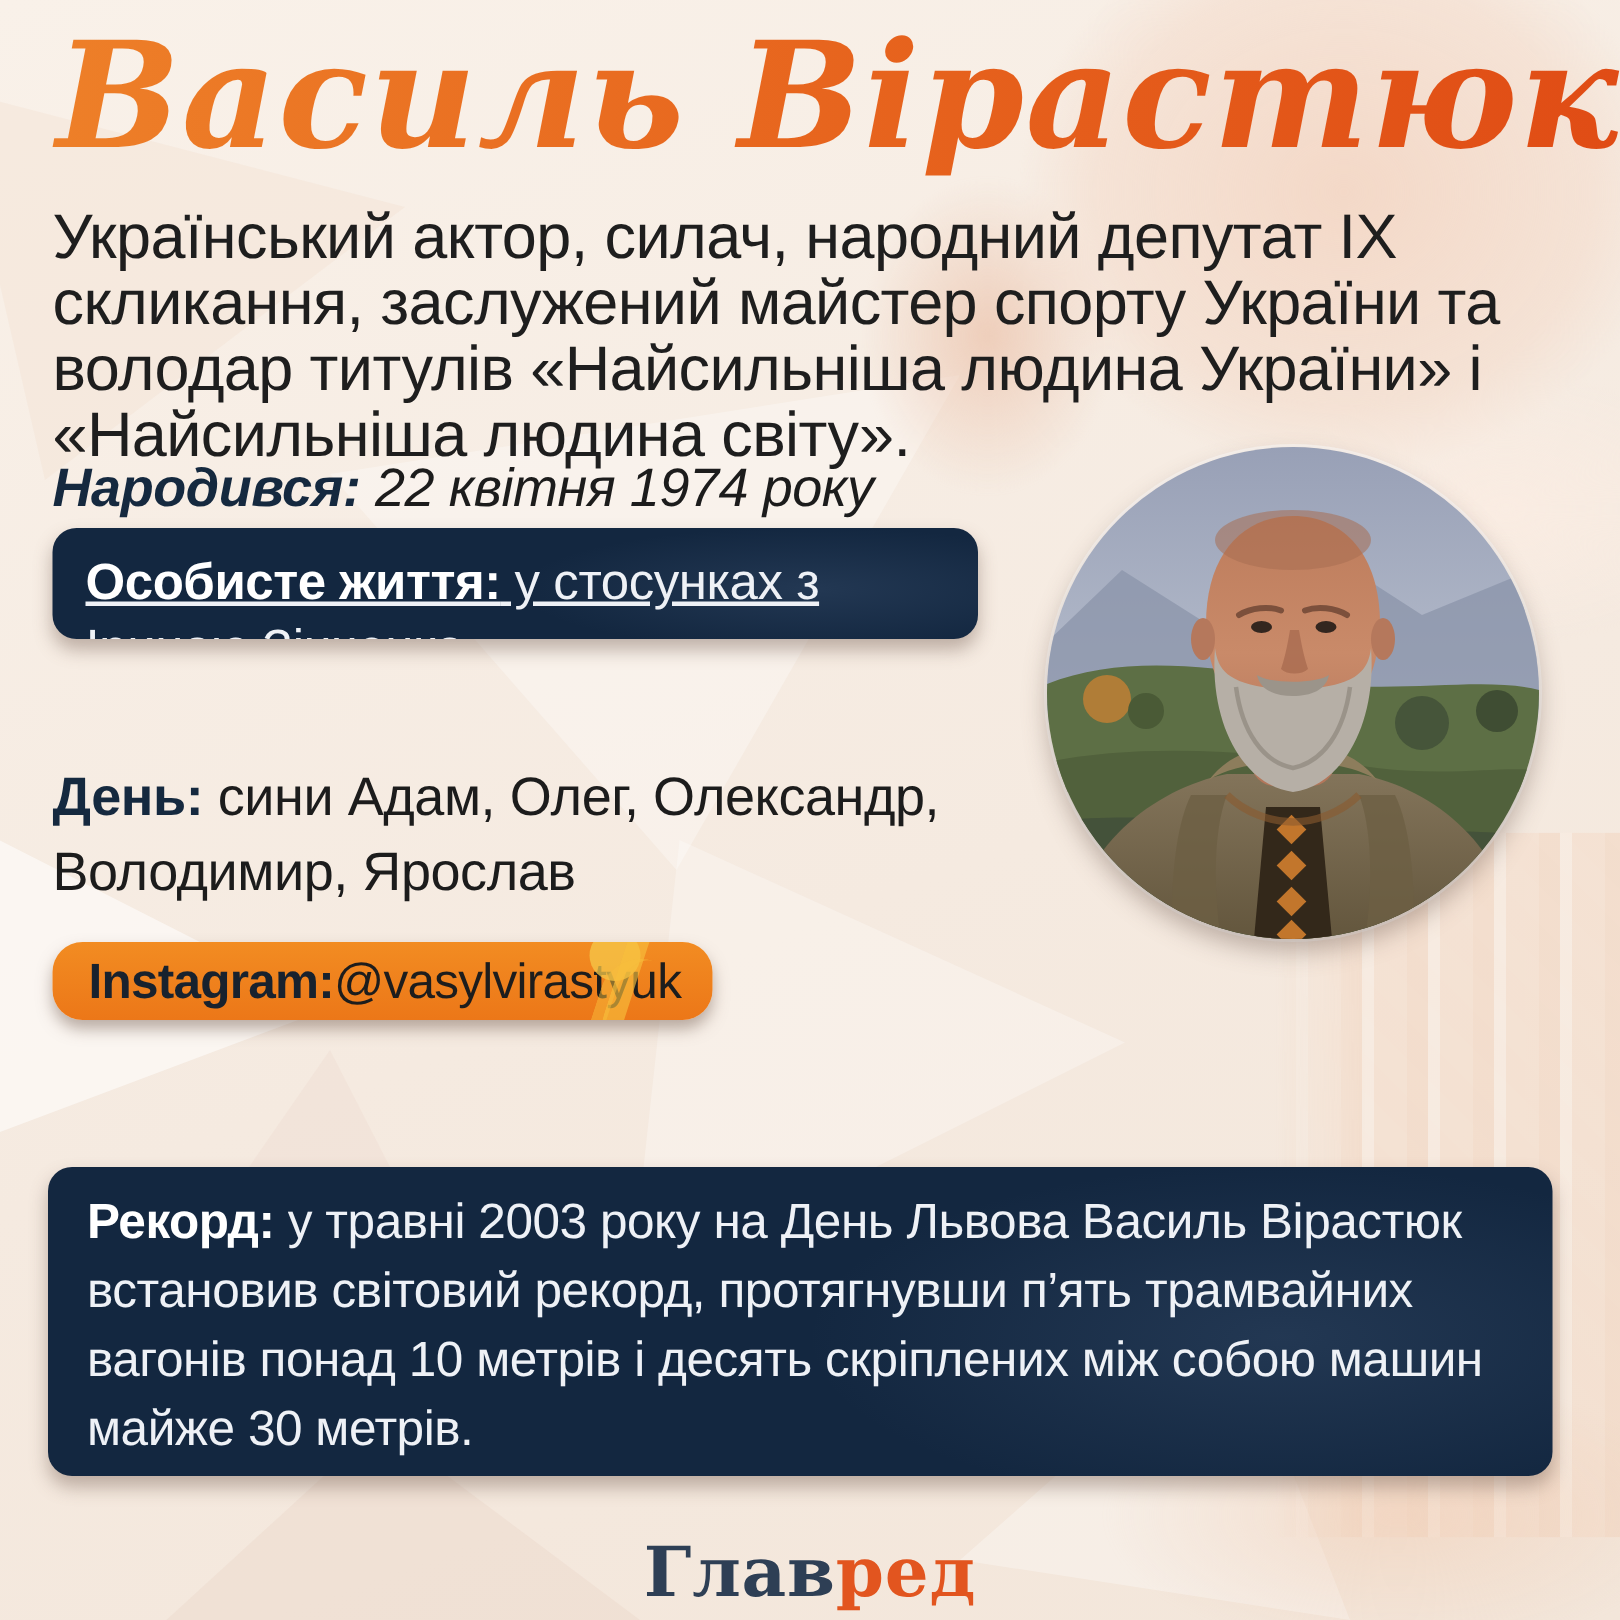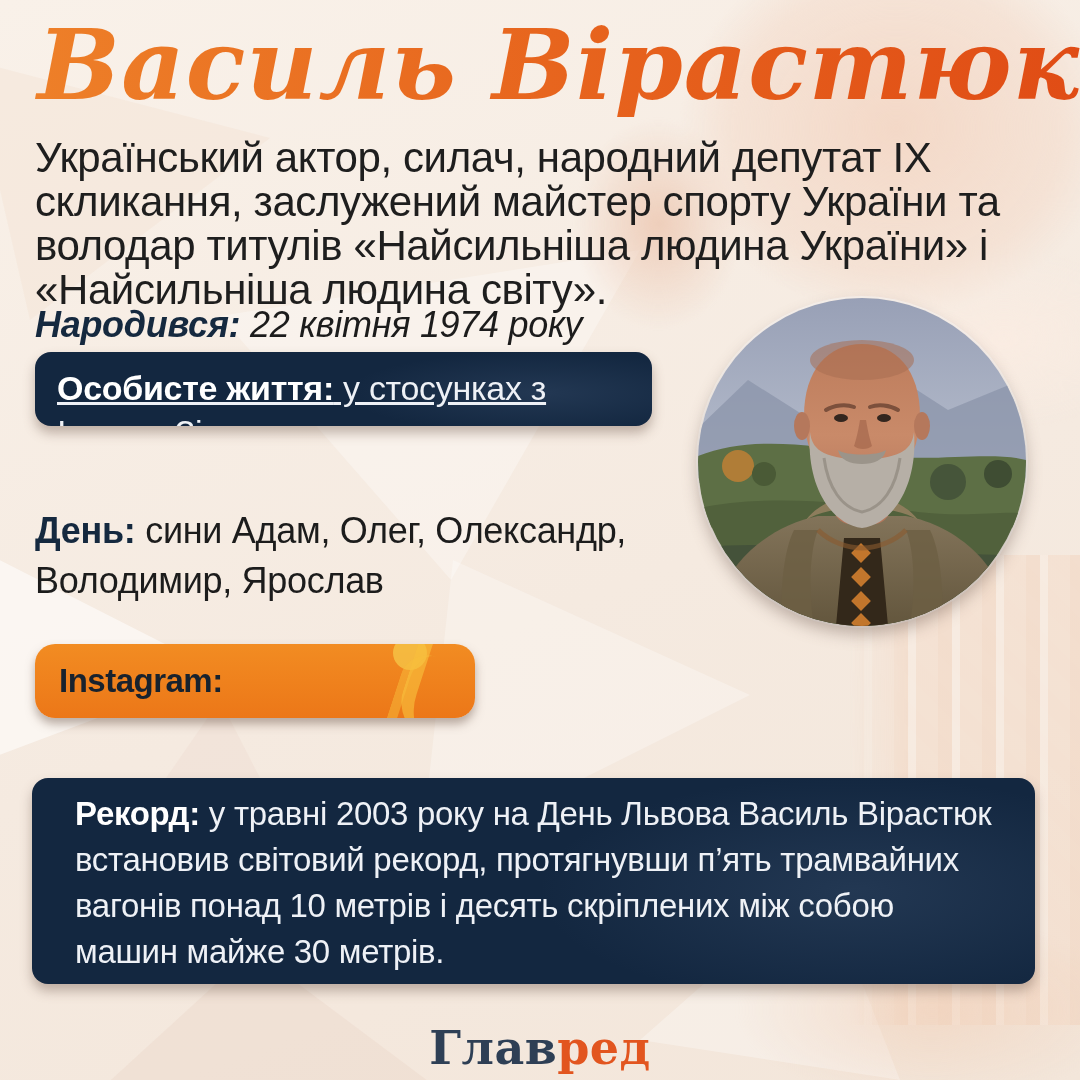--- a/index.html
+++ b/index.html
@@ -55,24 +55,24 @@
   
   .navy-box{position:absolute;background:#132740;border-radius:16px;color:#eef1f6;
     box-shadow:0 7px 12px rgba(122,100,88,.45);overflow:hidden;}
   .navy-box .inner{position:relative;z-index:2;}
   .navy-box::after{content:"";position:absolute;inset:0;z-index:1;
     background:radial-gradient(ellipse 45% 80% at 82% 55%, rgba(90,115,150,.22) 0%, transparent 70%);}
   .navy-box b{color:#ffffff;font-weight:bold;}
   .personal{left:35px;top:352px;width:617px;height:74px;text-decoration:underline;}
   .personal .inner{padding:14px 22px;font-size:34px;line-height:44px;letter-spacing:-.3px;}
   .record{left:32px;top:778px;width:1003px;height:206px;}
-  .record .inner{padding:13px 43px;font-size:33px;line-height:46px;letter-spacing:-.3px;}
+  .record .inner{padding:13px 26px;font-size:33px;line-height:46px;letter-spacing:-.3px;}
 
   
-  .insta{position:absolute;left:35px;top:644px;width:440px;height:74px;border-radius:20px;
+  .insta{position:absolute;left:35px;top:628px;width:440px;height:52px;border-radius:20px;
     background:linear-gradient(180deg,#f28c22 0%,#ec7718 100%);
     box-shadow:0 6px 10px rgba(122,100,88,.5);overflow:hidden;
     display:flex;align-items:center;padding:0 0 0 24px;box-sizing:border-box;
     font-size:33px;letter-spacing:-.5px;color:#1d1d1d;white-space:nowrap;}
   .insta b{color:#18222e;font-weight:bold;}
   .insta .deco-dot{position:absolute;right:48px;top:-8px;width:34px;height:34px;border-radius:50%;
     background:#f6c84a;opacity:.75;}
   .insta .deco-arc1{position:absolute;right:-18px;top:-30px;width:70px;height:130px;
     border-left:14px solid rgba(247,190,60,.65);border-radius:40px;transform:rotate(18deg);}
   .insta .deco-arc2{position:absolute;right:28px;top:10px;width:46px;height:110px;
@@ -113,20 +113,21 @@
   <div class="inner"><b>Особисте життя:</b><span> у стосунках з Іриною Зінченко</span></div>
 </div>
 
 <div class="line children"><b>День:</b><span> сини Адам, Олег, Олександр, Володимир, Ярослав</span></div>
 
 <div class="insta">
   <span class="deco-dot"></span>
   <span class="deco-arc1"></span>
   <span class="deco-arc2"></span>
   <b>Instagram:</b>
+    <span> @vasylvirastyuk</span>
 </div>
 
 <div class="photo">
   <svg width="328" height="328" viewBox="0 0 328 328">
     <defs>
       <linearGradient id="sky" x1="0" y1="0" x2="0" y2="1">
         <stop offset="0" stop-color="#98a0b6"></stop>
           <stop offset="1" stop-color="#b7becd"></stop>
       </linearGradient>
       <linearGradient id="jacket" x1="0" y1="0" x2="0" y2="1">

